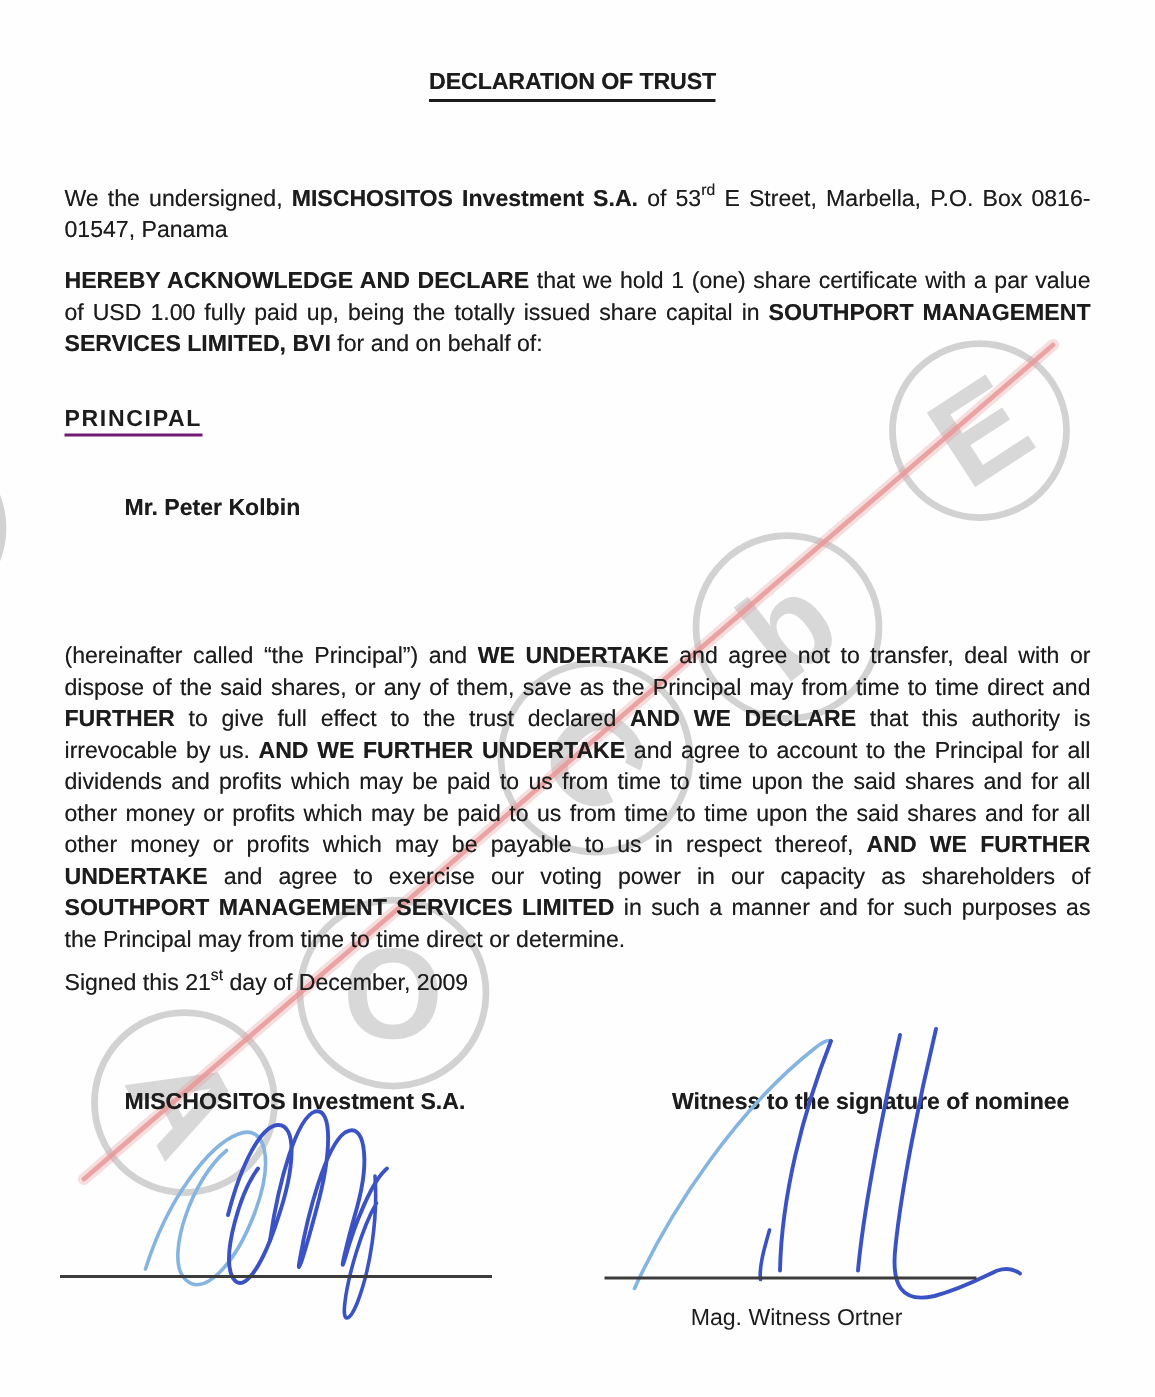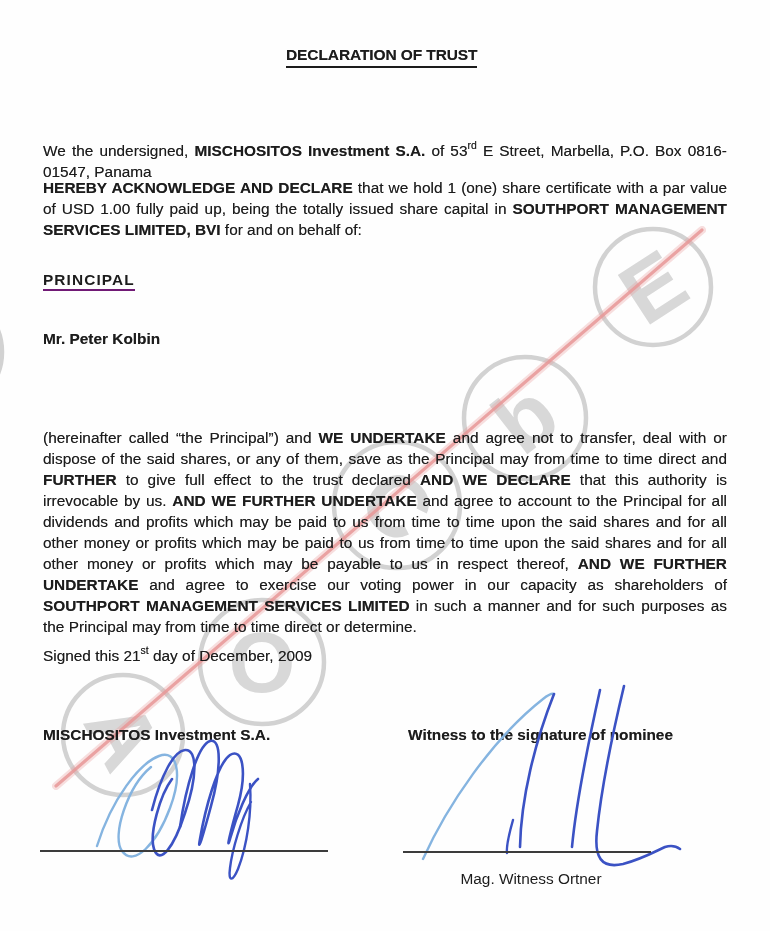--- a/index.html
+++ b/index.html
@@ -6,34 +6,34 @@
   .page{
     position:relative;
     width:770px;height:931px;
     background:#fefefe;
     font-family:"Liberation Sans","DejaVu Sans",sans-serif;
     color:#1c1c1c;
     overflow:hidden;
   }
   .layer{position:absolute;left:0;top:0;width:770px;height:931px;pointer-events:none;}
   .txt{position:absolute;font-size:15.4px;line-height:21px;color:#1c1c1c;
-       text-shadow:0 0 .3px rgba(20,20,20,.55);}
+       text-shadow:0 0 .3px rgba(20,20,20,.55);margin-left:40px;}
   .body{width:684px;left:43px;text-align:justify;margin:0;}
   .b{font-weight:700;}
   sup{font-size:10.5px;line-height:0;position:relative;top:-1px;vertical-align:super;}
   .title{
     position:absolute;left:274px;top:34px;margin:12px;
     font-size:15.5px;font-weight:700;letter-spacing:-0.1px;
     border-bottom:2px solid #1c1c1c;padding-bottom:2px;
     text-shadow:0 0 .3px rgba(20,20,20,.6);
   }
   .heading{position:absolute;left:43px;top:271px;font-size:15.4px;font-weight:700;}
   .heading .u{border-bottom:2px solid #701a75;padding-bottom:1px;letter-spacing:1.1px;}
   .bold{font-weight:700;}
-  .pos-intro{top:140px;}
+  .pos-intro{top:122px;}
   .pos-declare{top:177px;}
   .pos-name{top:328px;left:43px;}
   .pos-address{top:328px;left:408px;}
   .pos-undertake{top:427px;}
   .pos-signed{left:43px;top:645px;margin:0;}
   .pos-party-left{left:43px;top:724px;}
   .pos-party-right{left:408px;top:724px;}
   .sigline{position:absolute;height:2px;background:#3c3c3c;}
   .sigline-left{left:40px;top:850px;width:288px;}
   .sigline-right{left:403px;top:851px;width:248px;}

